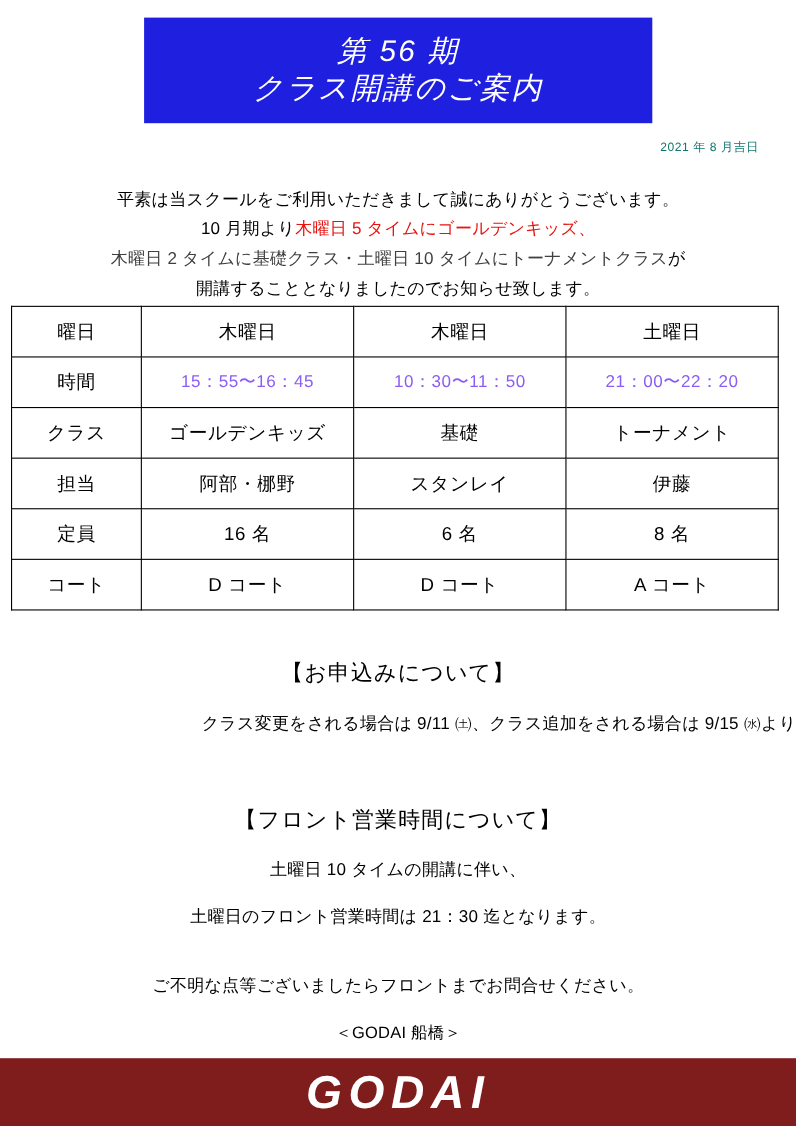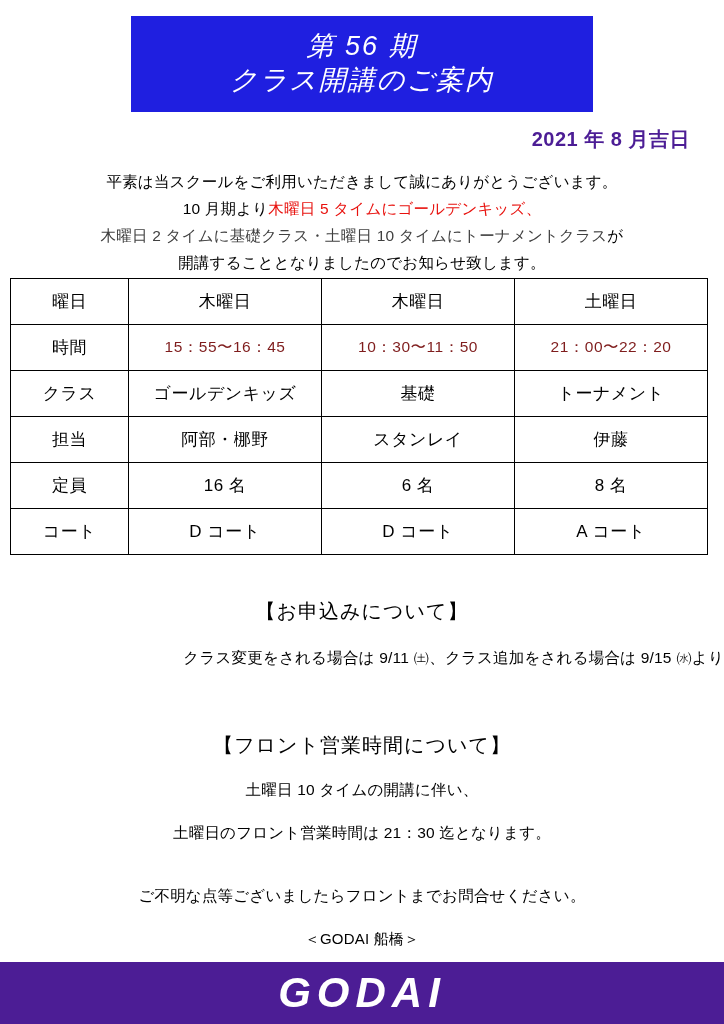--- a/index.html
+++ b/index.html
@@ -48,24 +48,23 @@
     letter-spacing: 2px;
     line-height: 1.25;
     font-weight: normal;
   }
 
   
   .doc-date {
     position: absolute;
     right: 34px;
     top: 126px;
-    font-size: 20px;
-    color: #4c1d95;
+    font-size: 11px;
+    color: #0f766e;
     letter-spacing: 0.5px;
-    font-weight: bold;
   }
 
   
   .intro {
     position: absolute;
     left: 0;
     top: 168px;
     width: 724px;
     text-align: center;
     font-size: 15.5px;
@@ -92,21 +91,21 @@
     vertical-align: middle;
     font-size: 17px;
     letter-spacing: 0.5px;
     padding: 0 2px;
   }
   .sched-table td.head {
     width: 113px;
   }
   .sched-table td.small {
     font-size: 15.5px;
-    color: #7f1d1d;
+    color: #8b5cf6;
   }
   .sched-table td.cell {
     width: 188px;
   }
 
   
   .section-heading {
     width: 724px;
     text-align: center;
     font-size: 20px;
@@ -130,21 +129,21 @@
   #contact-line  { position: absolute; left: 0; top: 886px; }
   #signature     { position: absolute; left: 0; top: 930px; font-size: 15px; }
 
   
   .footer-bar {
     position: absolute;
     left: 0;
     bottom: 0;
     width: 724px;
     height: 62px;
-    background: #4c1d95;
+    background: #7f1d1d;
     display: flex;
     align-items: center;
     justify-content: center;
   }
   .footer-logo {
     color: #ffffff;
     font-size: 42px;
     font-weight: bold;
     font-style: italic;
     letter-spacing: 6px;

